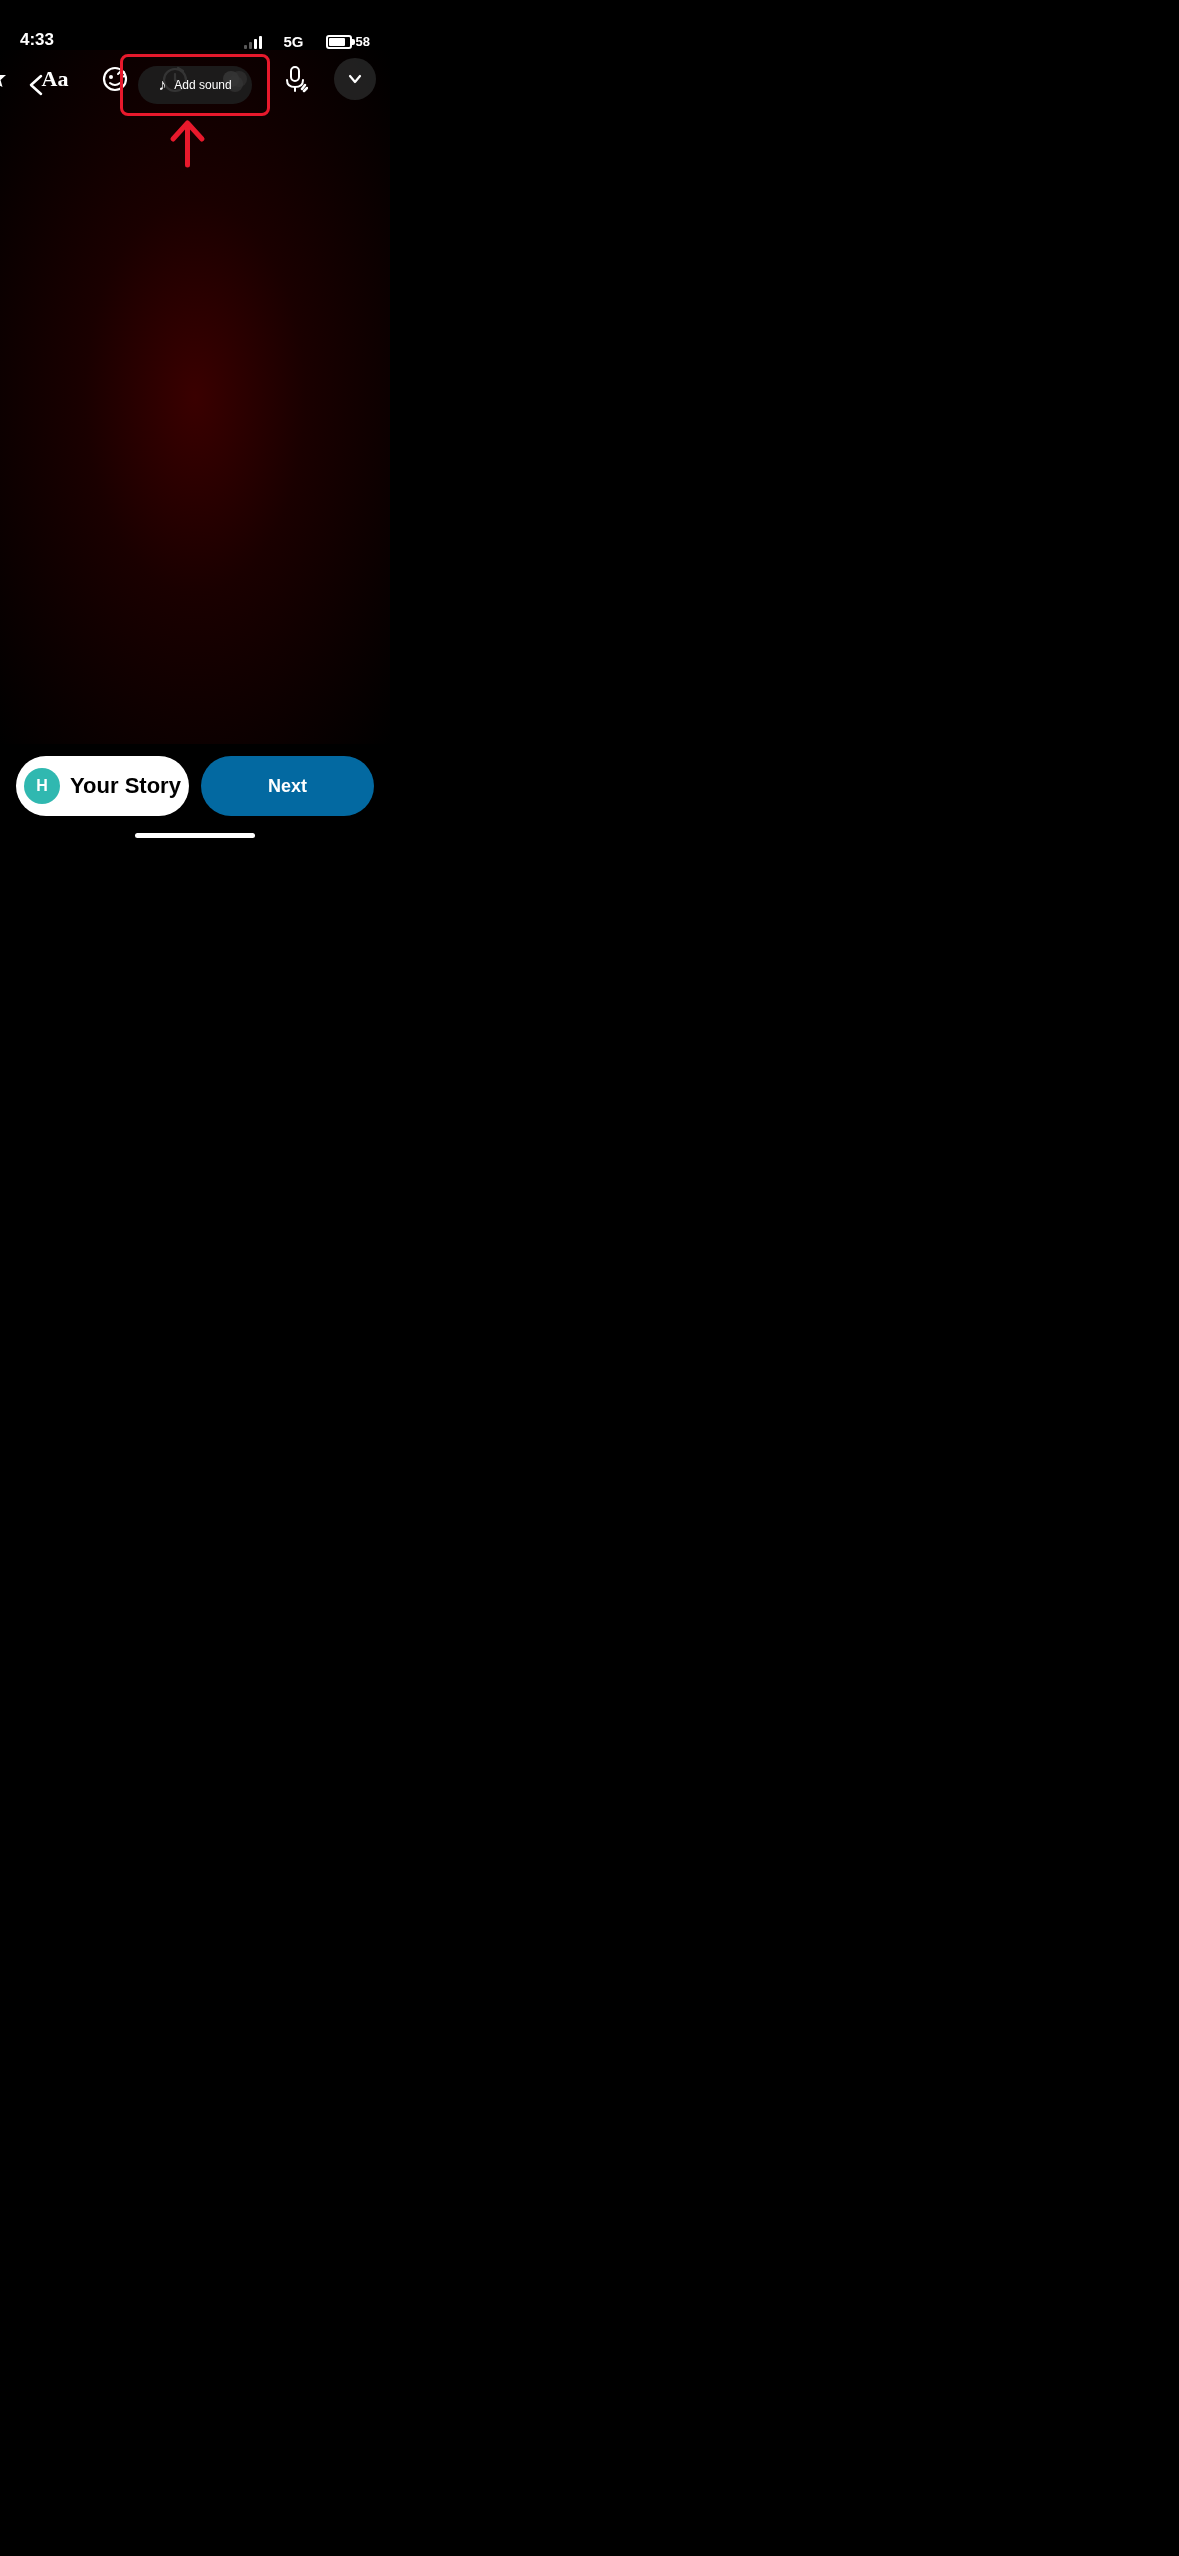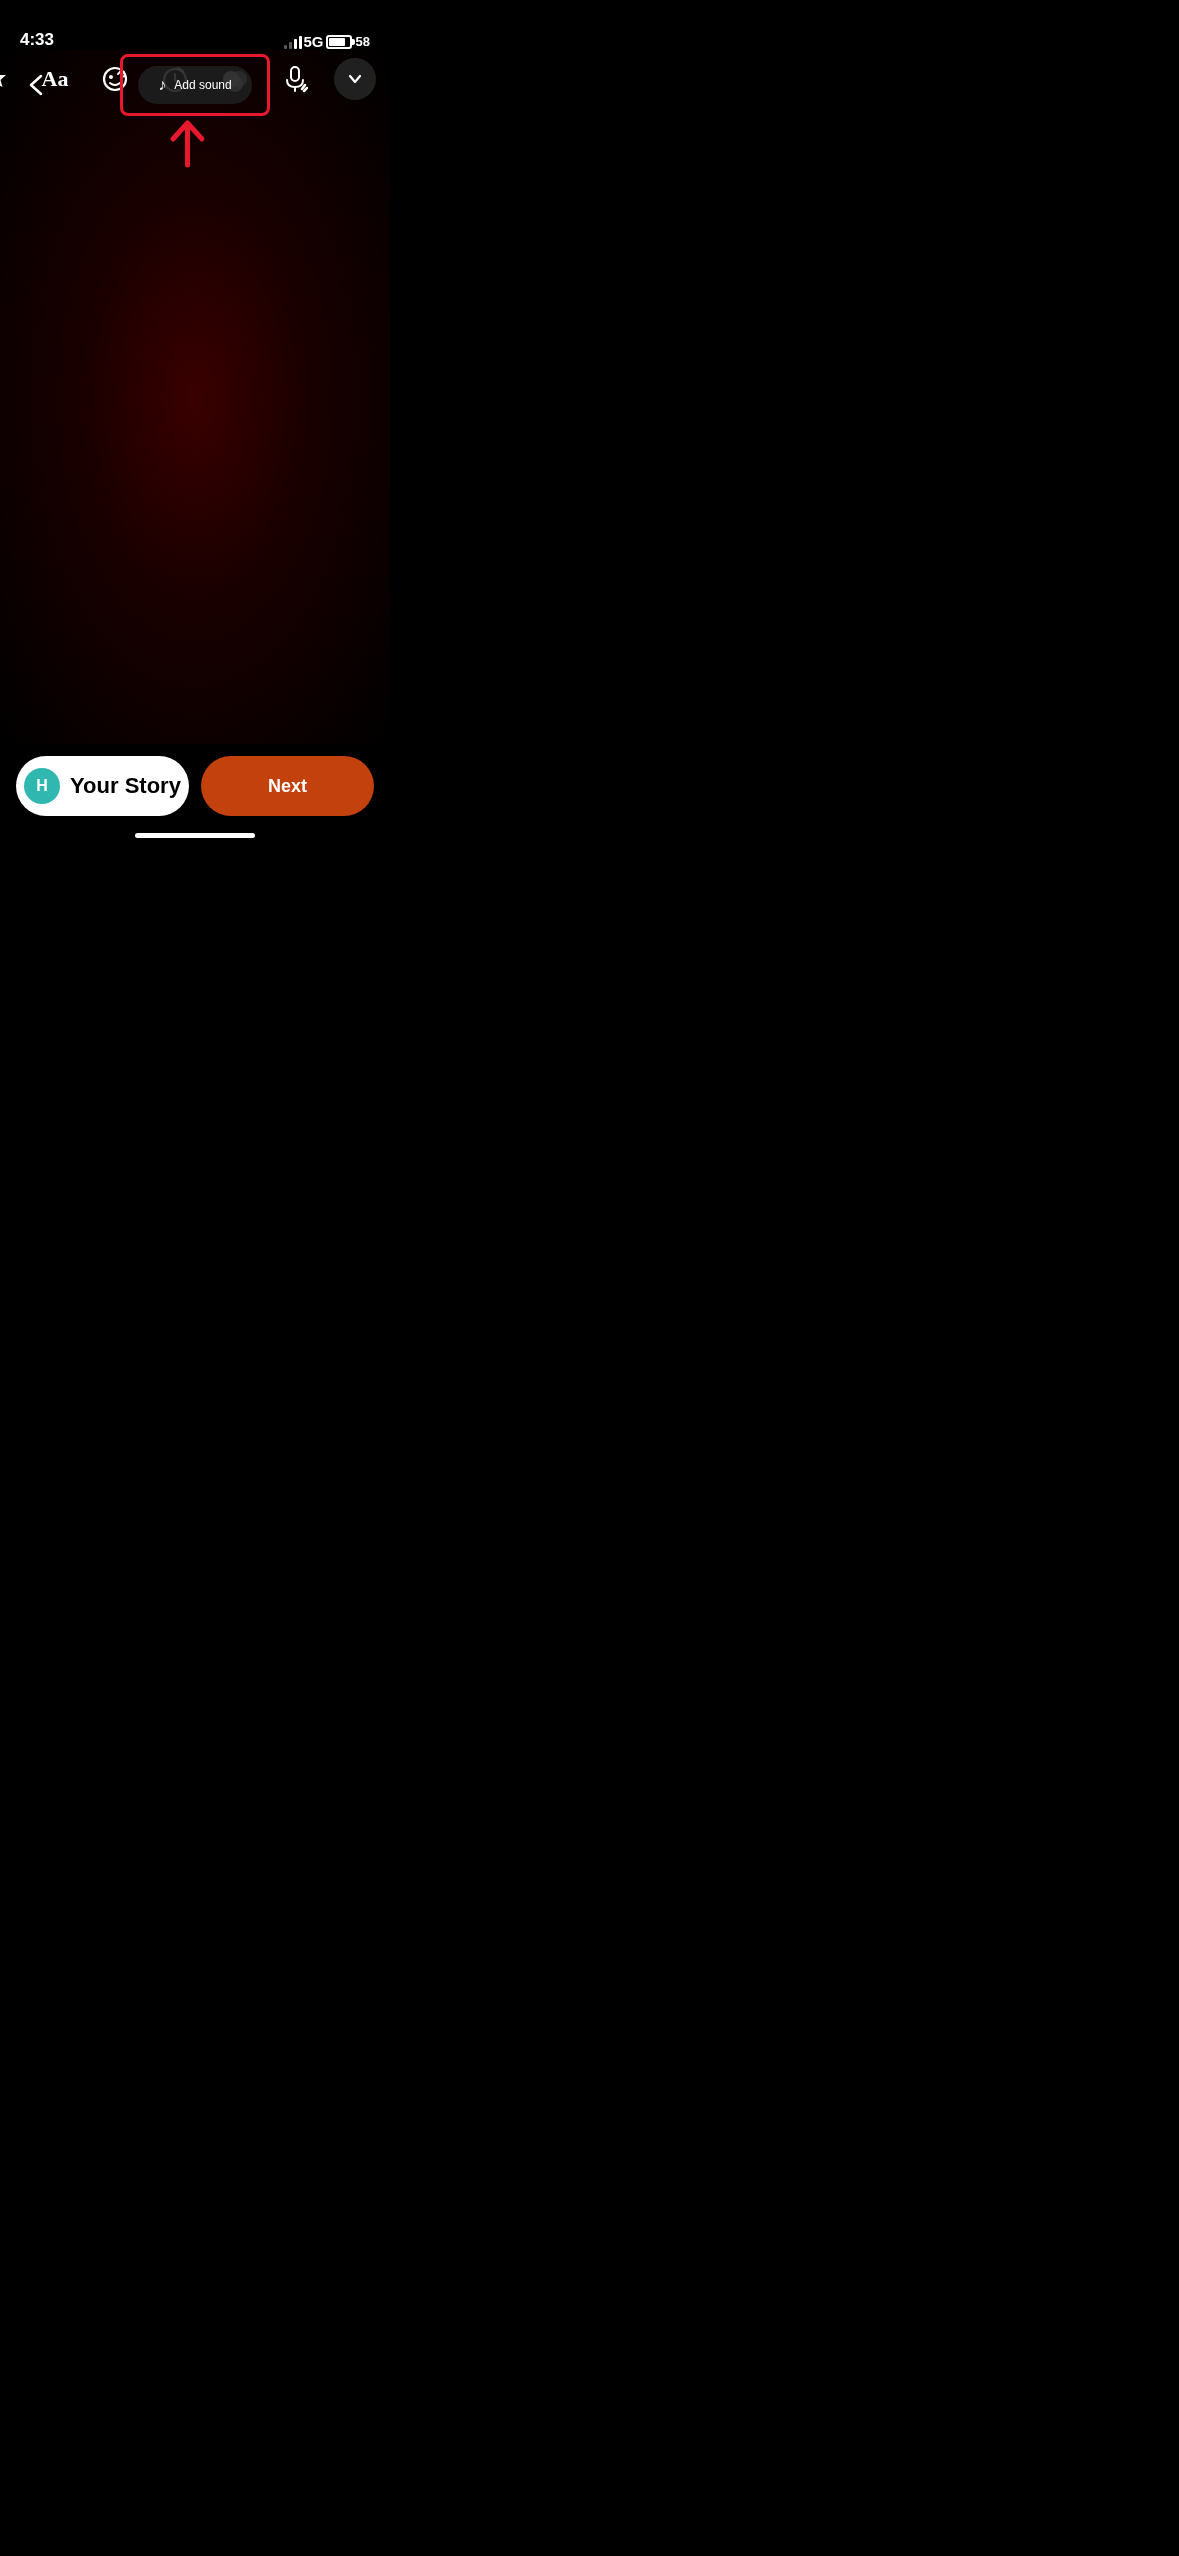--- a/index.html
+++ b/index.html
@@ -29,21 +29,21 @@
 
     .status-time {
       color: #fff;
       font-size: 17px;
       font-weight: 600;
     }
 
     .status-right {
       display: flex;
       align-items: center;
-      gap: 2px;
+      gap: 22px;
     }
 
     .signal-bars {
       display: flex;
       align-items: flex-end;
       gap: 2px;
       height: 14px;
     }
 
     .signal-bar {
@@ -258,21 +258,21 @@
 
     .your-story-text {
       color: #000;
       font-size: 22px;
       font-weight: 600;
     }
 
     .next-btn {
       flex: 1;
       height: 60px;
-      background: #c2410c;
+      background: #0369a1;
       border: none;
       border-radius: 30px;
       color: #fff;
       font-size: 18px;
       font-weight: 600;
       cursor: pointer;
     }
 
     .home-indicator {
       position: absolute;

